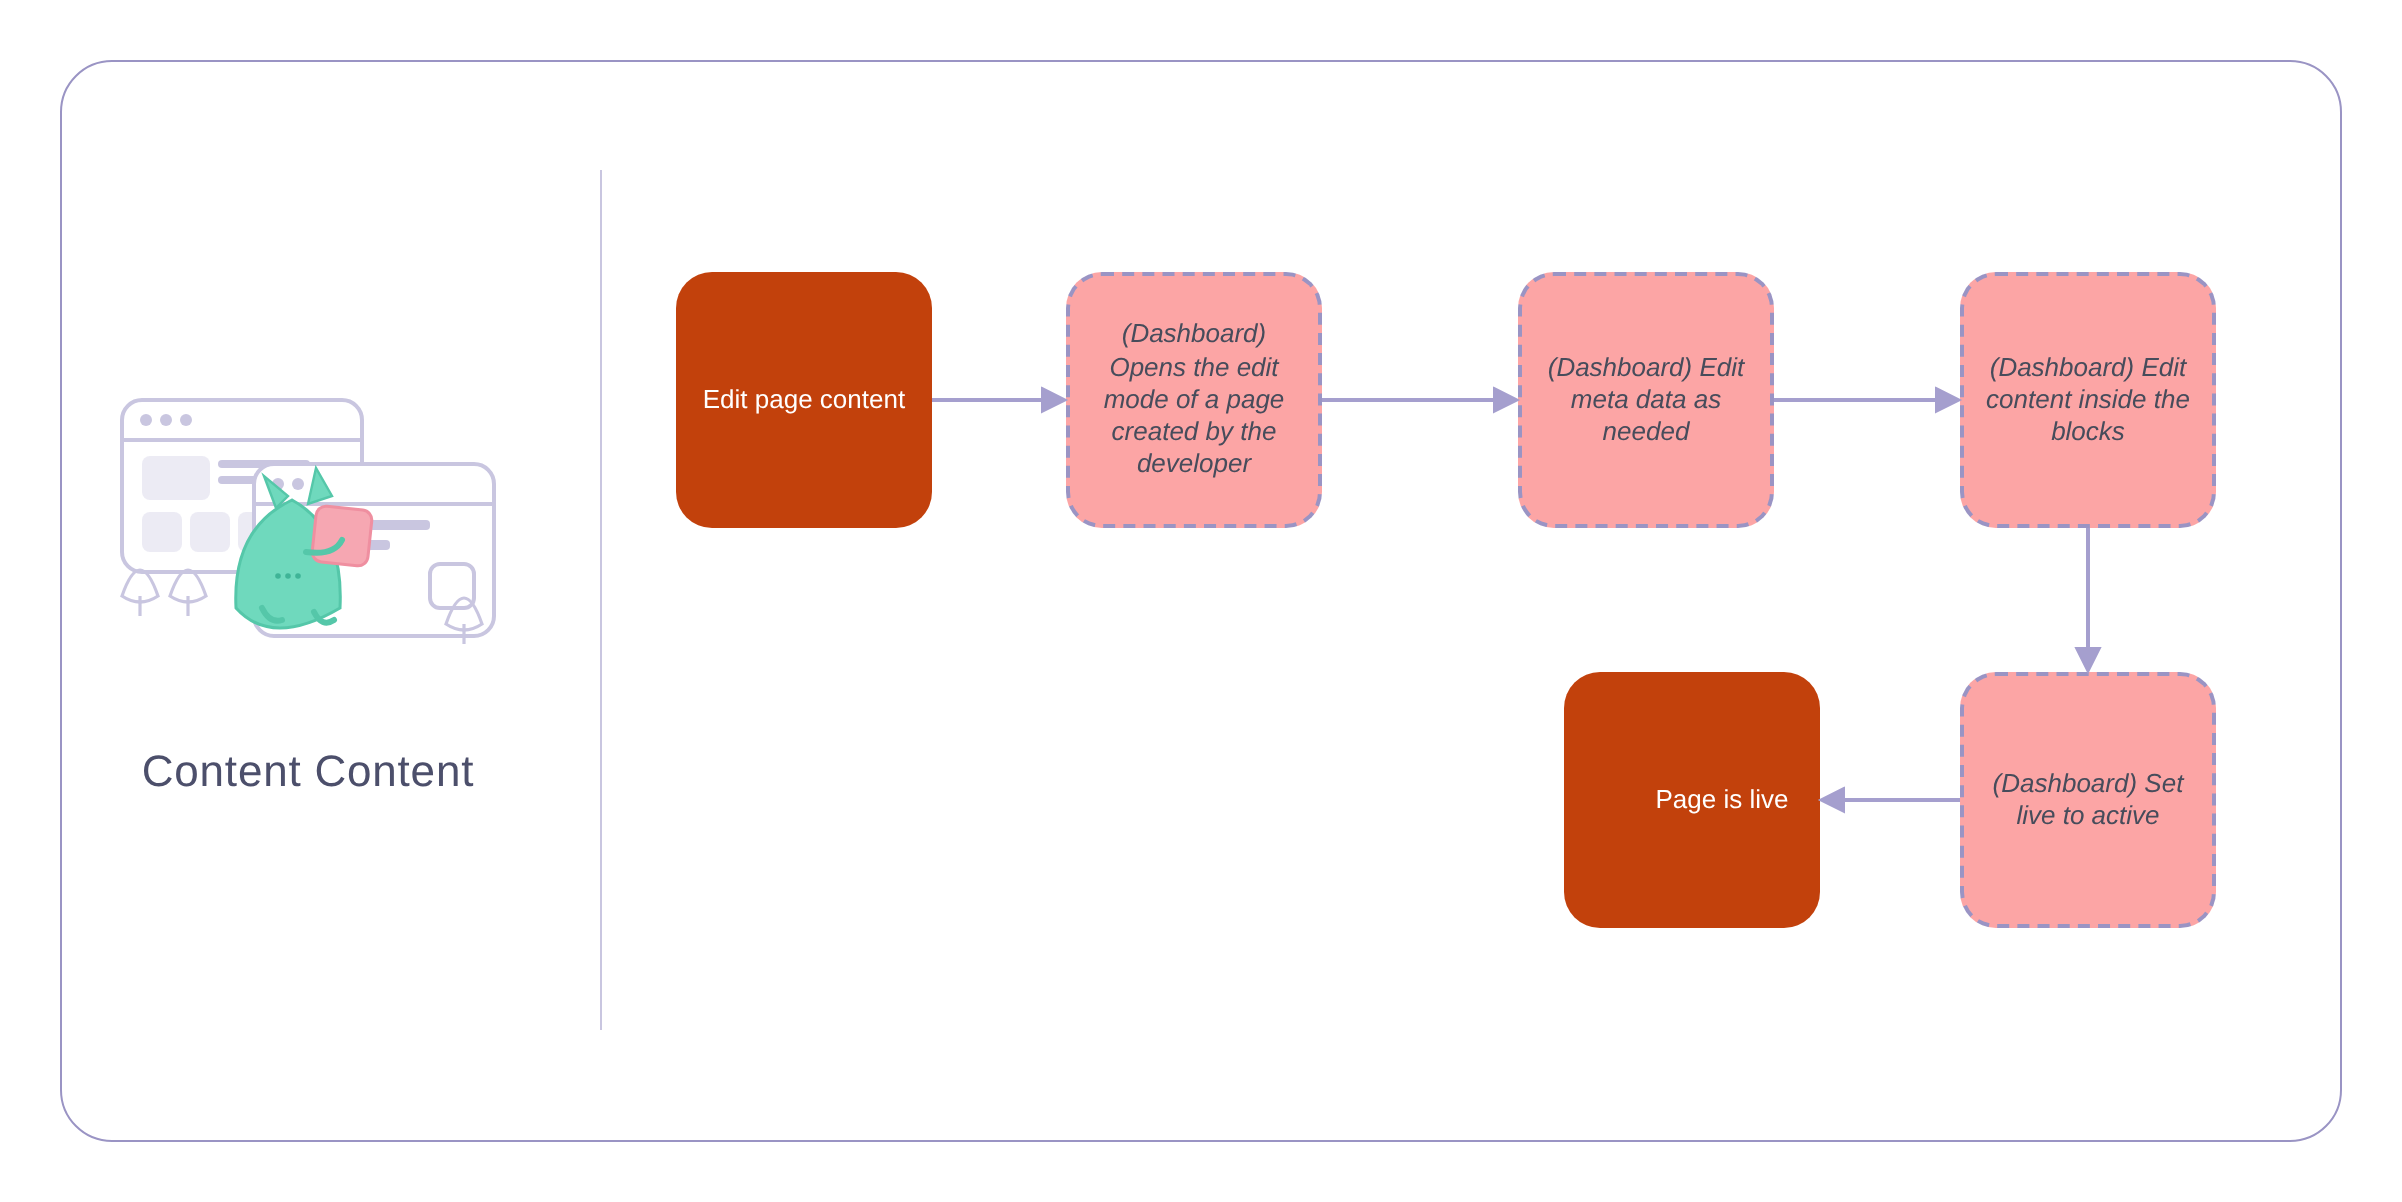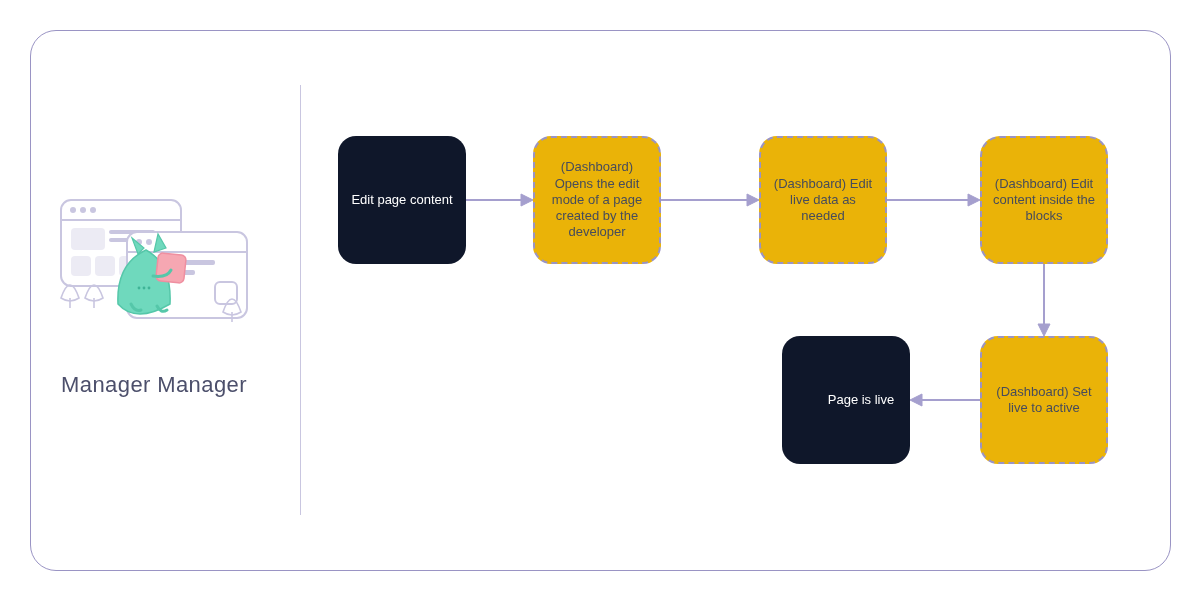--- a/index.html
+++ b/index.html
@@ -59,35 +59,36 @@
     border-radius: 18px;
     display: flex;
     align-items: center;
     justify-content: center;
     text-align: center;
     font-size: 13px;
     line-height: 1.25;
     padding: 10px;
   }
   .solid {
-    background: #0f172a;
+    background: #c2410c;
     color: #ffffff;
     font-weight: 500;
   }
   .dashed {
-    background: #eab308;
+    background: #fca5a5;
     color: #474c5b;
     border: 2px dashed #9a94c4;
+    font-style: italic;
   }
 
   
   #b1 { left: 338px;  top: 136px; }
   #b2 { left: 533px;  top: 136px; }
   #b3 { left: 759px;  top: 136px; }
-  #b4 { left: 980px;  top: 136px; border-radius: 20px; }
+  #b4 { left: 980px;  top: 136px; }
 
   
   #b5 { left: 980px;  top: 336px; }
   #b6 { left: 782px;  top: 336px; padding-left: 40px; }
 
   
   svg.arrow {
     position: absolute;
     stroke: #a59fce;
     fill: #a59fce;
@@ -143,33 +144,33 @@
       <circle cx="100" cy="108" r="1.4" fill="#3fb497"></circle>
 
       <rect x="108" y="74" width="28" height="28" rx="5" fill="#f6a7b2" stroke="#ef8fa0" stroke-width="1.5" transform="rotate(6 122 88)"></rect>
 
       <path d="M104 96 q14 2 18 -6" fill="none" stroke="#55c7a9" stroke-width="3" stroke-linecap="round"></path>
 
       <path d="M82 124 q4 8 10 6" fill="none" stroke="#55c7a9" stroke-width="3" stroke-linecap="round"></path>
       <path d="M108 126 q4 8 10 4" fill="none" stroke="#55c7a9" stroke-width="3" stroke-linecap="round"></path>
     </g>
   </svg>
-  <div class="left-title">Manager Manager</div>
+  <div class="left-title">Content Content</div>
 </div>
 
 <div class="divider"></div>
 
 <div id="b1" class="box solid">
     <span>Edit page content</span>
   </div>
 <div id="b2" class="box dashed">
     <span>(Dashboard) Opens the edit mode of a page created by the developer</span>
   </div>
 <div id="b3" class="box dashed">
-    <span>(Dashboard) Edit live data as needed</span>
+    <span>(Dashboard) Edit meta data as needed</span>
   </div>
 <div id="b4" class="box dashed">
     <span>(Dashboard) Edit content inside the blocks</span>
   </div>
 <div id="b5" class="box dashed">
     <span>(Dashboard) Set live to active</span>
   </div>
 <div id="b6" class="box solid">
     <span>Page is live</span>
   </div>

